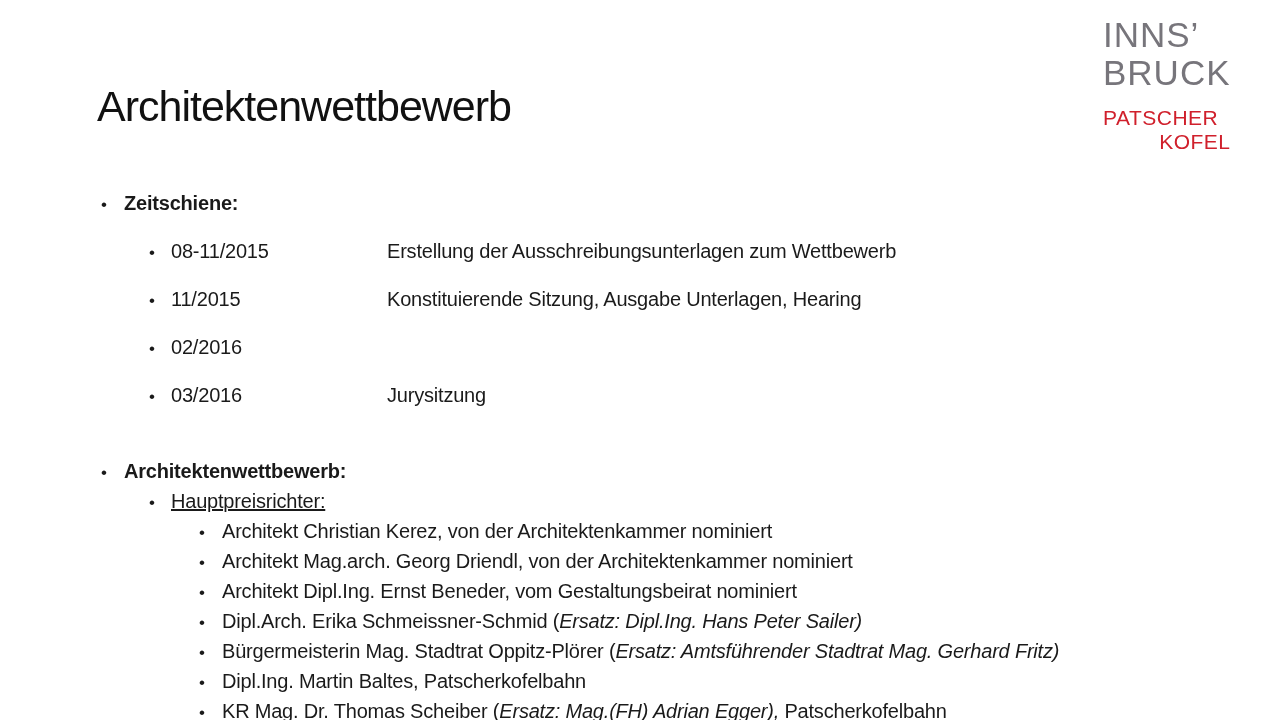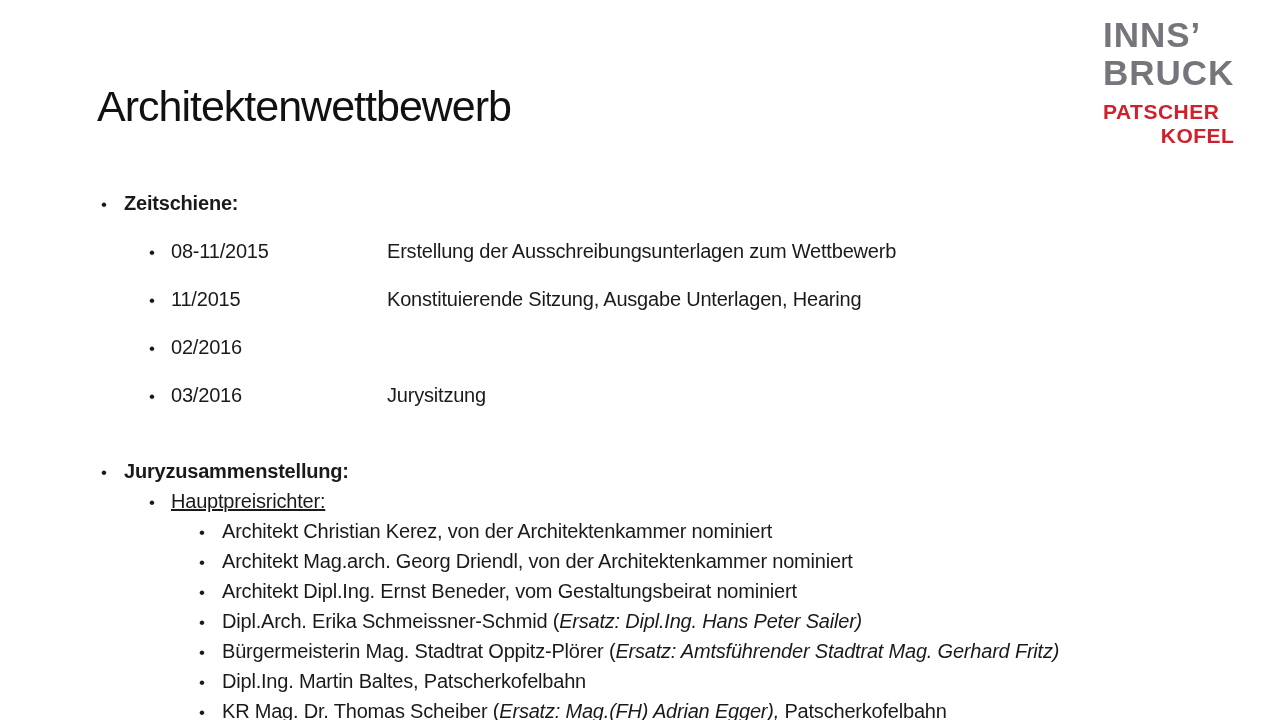--- a/index.html
+++ b/index.html
@@ -24,35 +24,35 @@
     color: #111111;
     white-space: nowrap;
   }
 
   
   .logo {
     position: absolute;
     left: 1103px;
     top: 16px;
     line-height: 1;
-    font-weight: bold;
+    font-weight: normal;
     white-space: nowrap;
   }
   .logo .big {
     font-size: 35px;
     letter-spacing: 1px;
     line-height: 38px;
     color: #77757b;
   }
   .logo .small {
     font-size: 21px;
     letter-spacing: 0.5px;
     line-height: 24px;
     color: #d0202c;
-    margin-top: 8px;
+    margin-top: 14px;
   }
   .logo .small + .small { margin-top: 0; text-align: right; }
 
   
   .content {
     position: absolute;
     left: 97px;
     top: 189px;
     right: 30px;
     font-size: 20px;
@@ -116,21 +116,21 @@
       <div class="row lvl2">
         <span class="bullet b2">•</span>
         <span class="date-col">03/2016</span>
         <span class="desc-col">Jurysitzung</span>
       </div>
     </div>
 
     <div class="jury-section">
       <div class="row">
         <span class="bullet b1">•</span>
-        <span class="heading">Juryzusammenstellung:</span>
+        <span class="heading">Architektenwettbewerb:</span>
       </div>
       <div class="row lvl2">
         <span class="bullet b2">•</span>
         <span class="underlined">Hauptpreisrichter:</span>
       </div>
 
       <div class="row lvl3">
         <span class="bullet b3">•</span>
         <span class="member-text"><span>Architekt Christian Kerez, von der Architektenkammer nominiert</span><i></i><span></span></span>
       </div>

